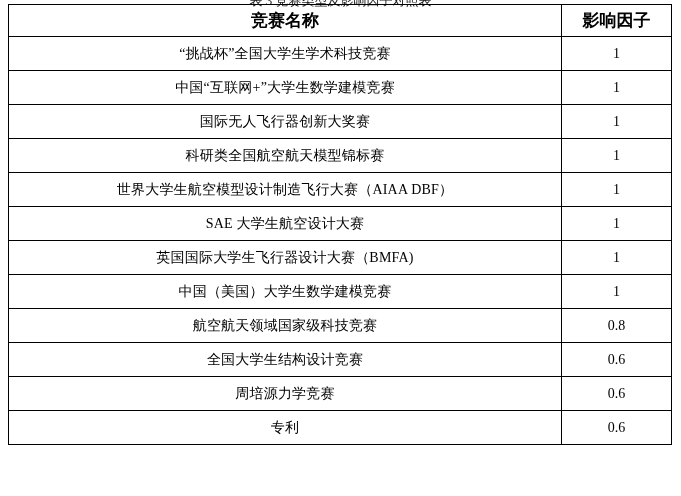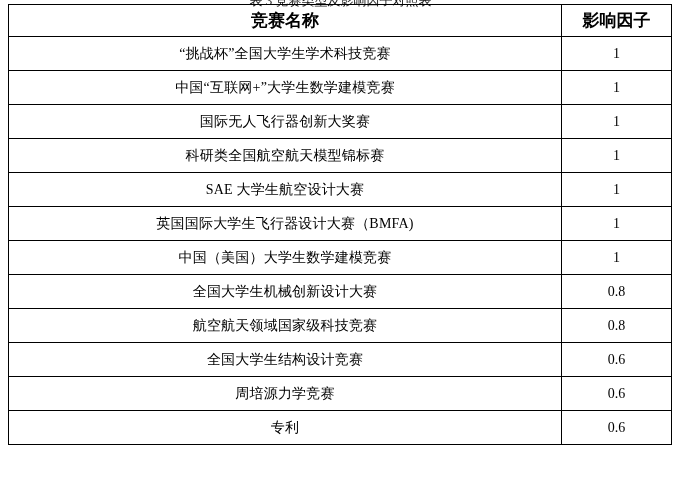--- a/index.html
+++ b/index.html
@@ -95,34 +95,34 @@
       </tr>
       <tr>
         <td class="name">国际无人飞行器创新大奖赛</td>
         <td class="factor">1</td>
       </tr>
       <tr>
         <td class="name">科研类全国航空航天模型锦标赛</td>
         <td class="factor">1</td>
       </tr>
       <tr>
+        <td class="name">世界大学生航空模型设计制造飞行大赛（AIAA DBF）</td>
+        <td class="factor">1</td>
+      </tr>
+      <tr>
         <td class="name">SAE 大学生航空设计大赛</td>
         <td class="factor">1</td>
       </tr>
       <tr>
         <td class="name">英国国际大学生飞行器设计大赛（BMFA)</td>
         <td class="factor">1</td>
       </tr>
       <tr>
         <td class="name">中国（美国）大学生数学建模竞赛</td>
         <td class="factor">1</td>
-      </tr>
-      <tr>
-        <td class="name">全国大学生机械创新设计大赛</td>
-        <td class="factor">0.8</td>
       </tr>
       <tr>
         <td class="name">航空航天领域国家级科技竞赛</td>
         <td class="factor">0.8</td>
       </tr>
       <tr>
         <td class="name">全国大学生结构设计竞赛</td>
         <td class="factor">0.6</td>
       </tr>
       <tr>

